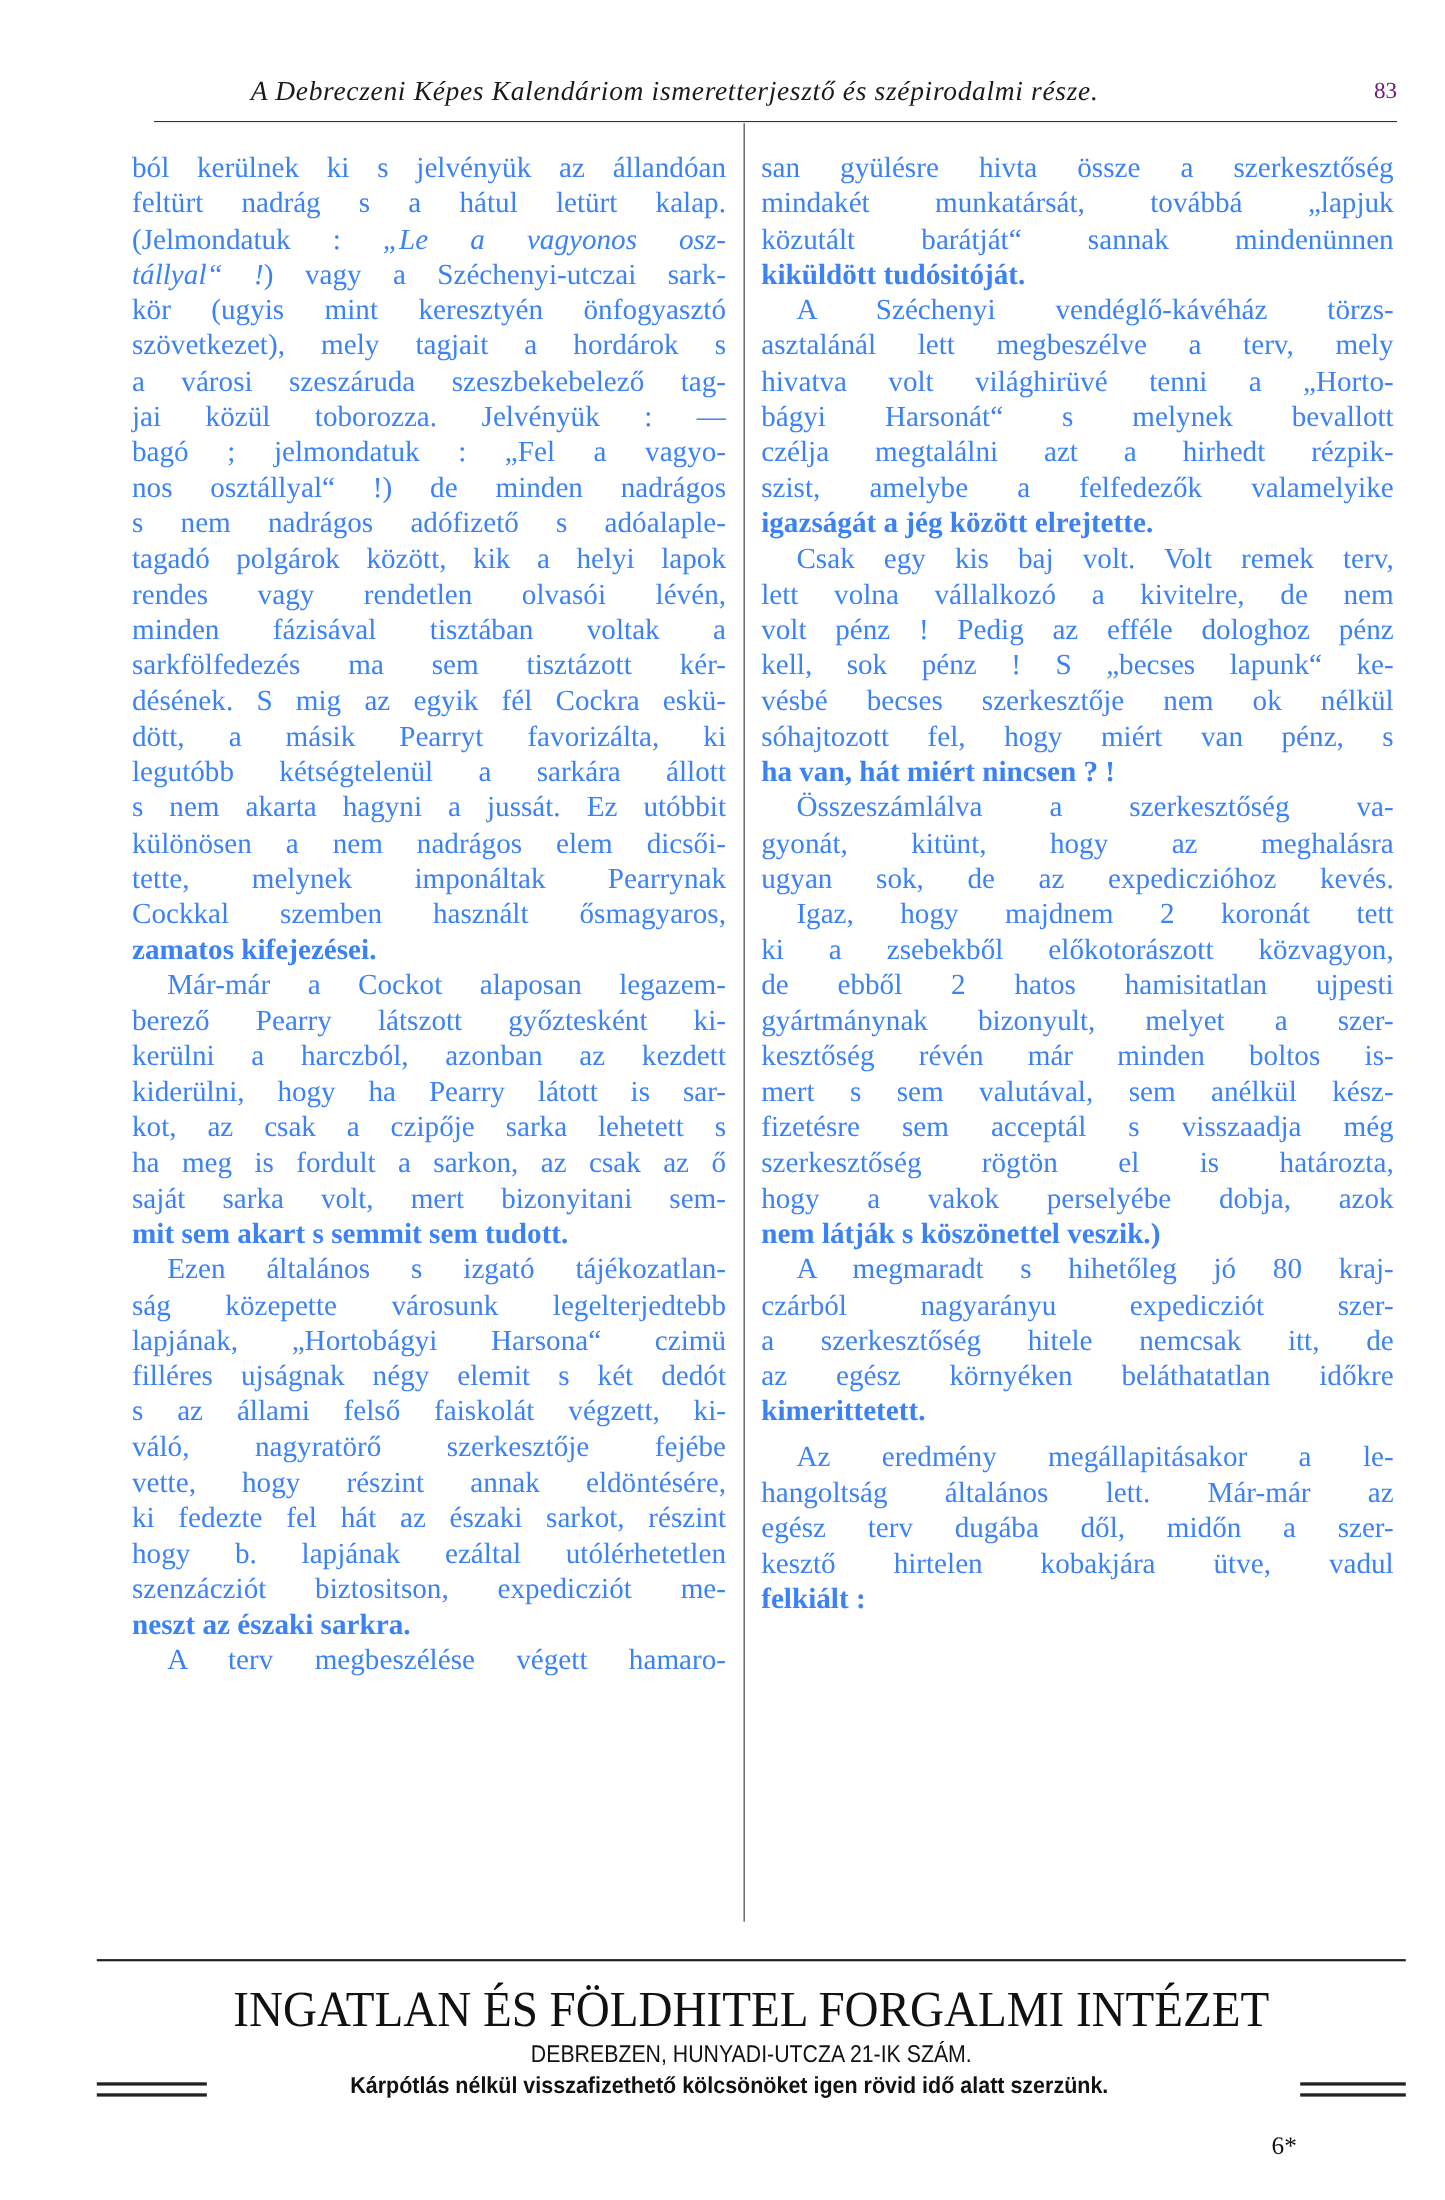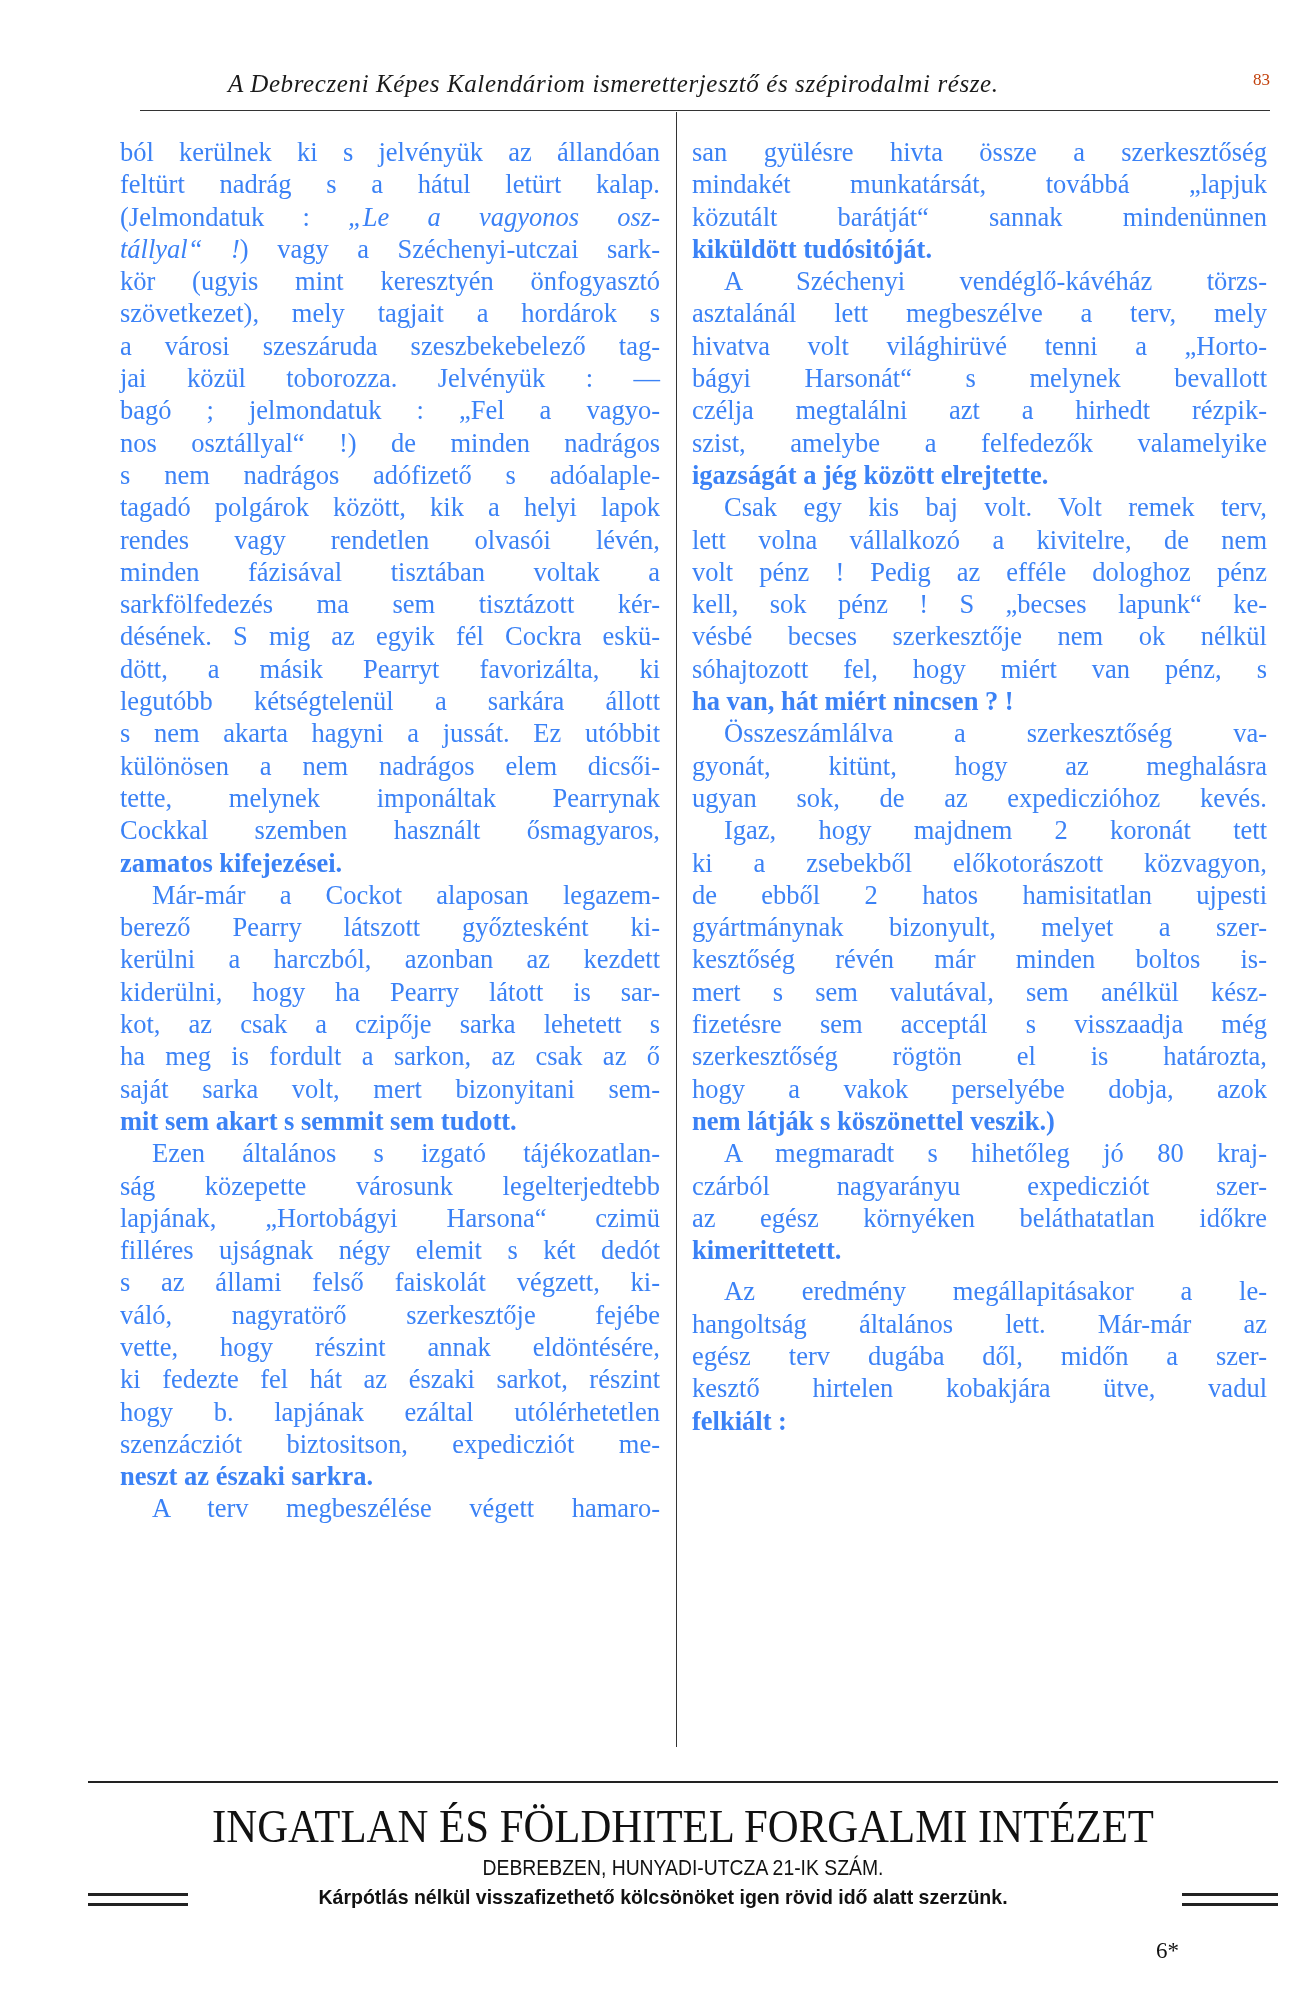--- a/index.html
+++ b/index.html
@@ -9,21 +9,21 @@
     font-family: "Liberation Serif", "DejaVu Serif", serif;
   }
   .header {
     position: absolute; left: 140px; top: 70px; width: 1130px; height: 40px;
   }
   .header-title {
     position: absolute; left: 88px; top: 0; font-style: italic;
     font-size: 25px; letter-spacing: 0.6px; color: #1a1a1a;
   }
   .page-number {
-    position: absolute; right: 0; top: 0; font-size: 17px; color: #c2410c;
+    position: absolute; right: 0; top: 0; font-size: 21px; color: #701a75;
   }
   .rule-top {
     position: absolute; left: 140px; top: 110px; width: 1130px; height: 0;
     border-top: 1.5px solid #333;
   }
   .column-divider {
     position: absolute; left: 676px; top: 112px; width: 0; height: 1635px;
     border-left: 1.5px solid #333;
   }
   .column {
@@ -160,20 +160,21 @@
     <span class="line">de ebből 2 hatos hamisitatlan ujpesti</span>
     <span class="line">gyártmánynak bizonyult, melyet a szer-</span>
     <span class="line">kesztőség révén már minden boltos is-</span>
     <span class="line">mert s sem valutával, sem anélkül kész-</span>
     <span class="line">fizetésre sem acceptál s visszaadja még</span>
     <span class="line">szerkesztőség rögtön el is határozta,</span>
     <span class="line">hogy a vakok perselyébe dobja, azok</span>
     <span class="line last">nem látják s köszönettel veszik.)</span>
     <span class="line indent">A megmaradt s hihetőleg jó 80 kraj-</span>
     <span class="line">czárból nagyarányu expedicziót szer-</span>
+    <span class="line">a szerkesztőség hitele nemcsak itt, de</span>
     <span class="line">az egész környéken beláthatatlan időkre</span>
     <span class="line last">kimerittetett.</span>
     <span class="line indent gap">Az eredmény megállapitásakor a le-</span>
     <span class="line">hangoltság általános lett. Már-már az</span>
     <span class="line">egész terv dugába dől, midőn a szer-</span>
     <span class="line">kesztő hirtelen kobakjára ütve, vadul</span>
     <span class="line last">felkiált :</span>
   </div>
 
 <div class="rule-bottom"></div>

